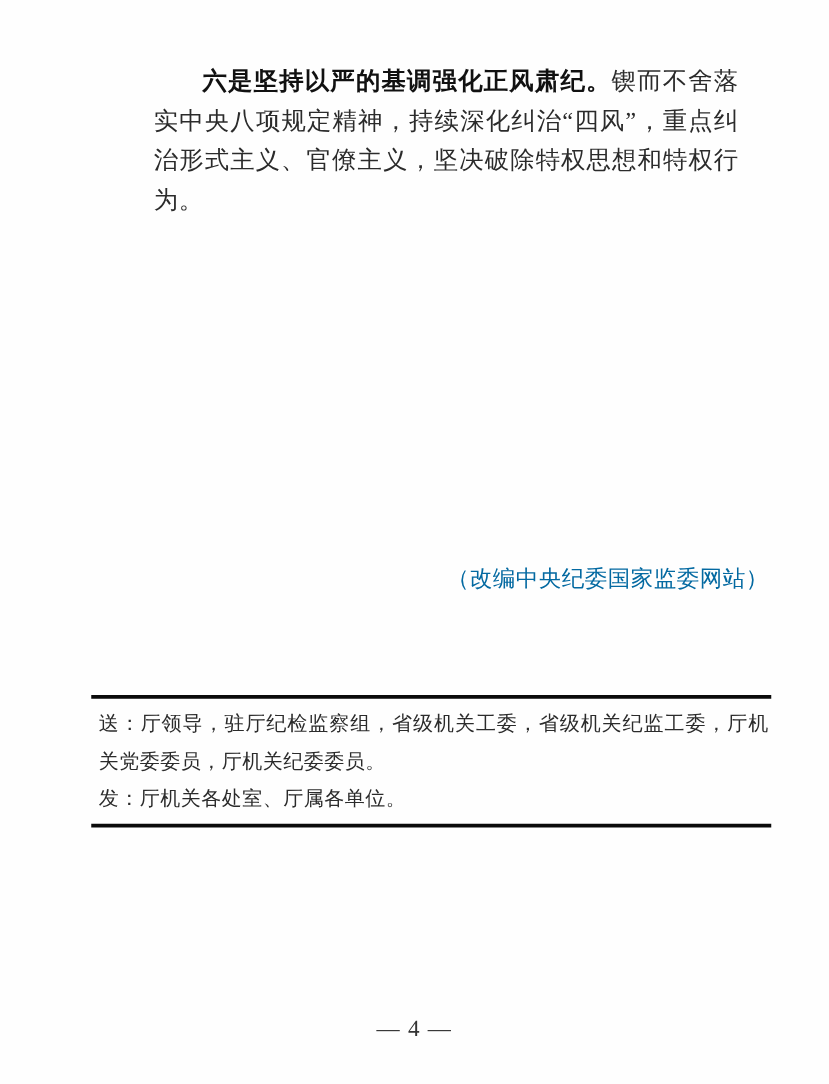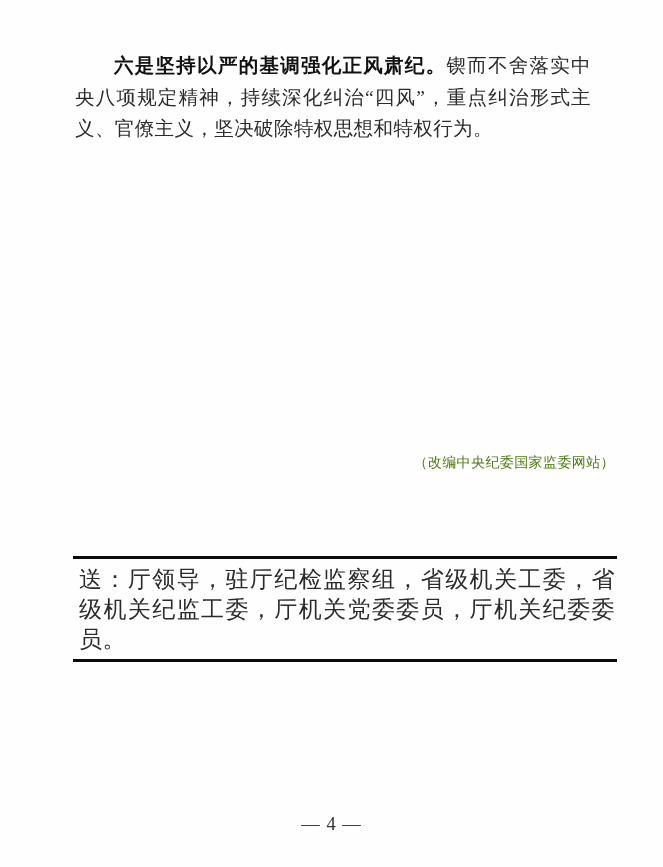--- a/index.html
+++ b/index.html
@@ -17,43 +17,43 @@
     position: absolute;
     top: 50px;
     left: 75px;
     width: 516px;
     font-size: 19.5px;
     line-height: 31.5px;
     text-align: justify;
     text-justify: inter-character;
     letter-spacing: 0.4px;
   }
-  .para { text-indent: 2em; }
+  .para { text-indent: 2em; margin-left: 48px; }
   .para .lead {
     font-weight: bold;
     color: #111111;
   }
   .attribution {
     position: absolute;
     top: 448px;
     right: 48px;
-    font-size: 14px;
+    font-size: 18px;
     line-height: 30px;
     letter-spacing: 0.4px;
-    color: #4d7c0f;
+    color: #0369a1;
   }
   .distribution {
     position: absolute;
     top: 556px;
     left: 73px;
     width: 544px;
     border-top: 3px solid #0a0a0a;
     border-bottom: 3px solid #0a0a0a;
     padding: 6px 2px 4px 6px;
-    font-size: 23px;
+    font-size: 16px;
     line-height: 30px;
     letter-spacing: 0.4px;
     color: #2b2b2b;
   }
   .dist-line { text-align: justify; }
   .page-number {
     position: absolute;
     top: 814px;
     left: 0;
     width: 100%;
@@ -69,17 +69,18 @@
 <div class="page">
 
   <div class="body-text">
     <p class="para"><span class="lead">六是坚持以严的基调强化正风肃纪。</span><span>锲而不舍落实中央八项规定精神，持续深化纠治“四风”，重点纠治形式主义、官僚主义，坚决破除特权思想和特权行为。</span></p>
   </div>
 
   <div class="attribution">（改编中央纪委国家监委网站）</div>
 
   <div class="distribution">
     <p class="dist-line"><span>送：</span><span>厅领导，驻厅纪检监察组，省级机关工委，省级机关纪监工委，厅机关党委委员，厅机关纪委委员。</span></p>
+    <p class="dist-line"><span>发：</span><span>厅机关各处室、厅属各单位。</span></p>
   </div>
 
   <div class="page-number">— 4 —</div>
 
 </div>
 
 </body></html>

